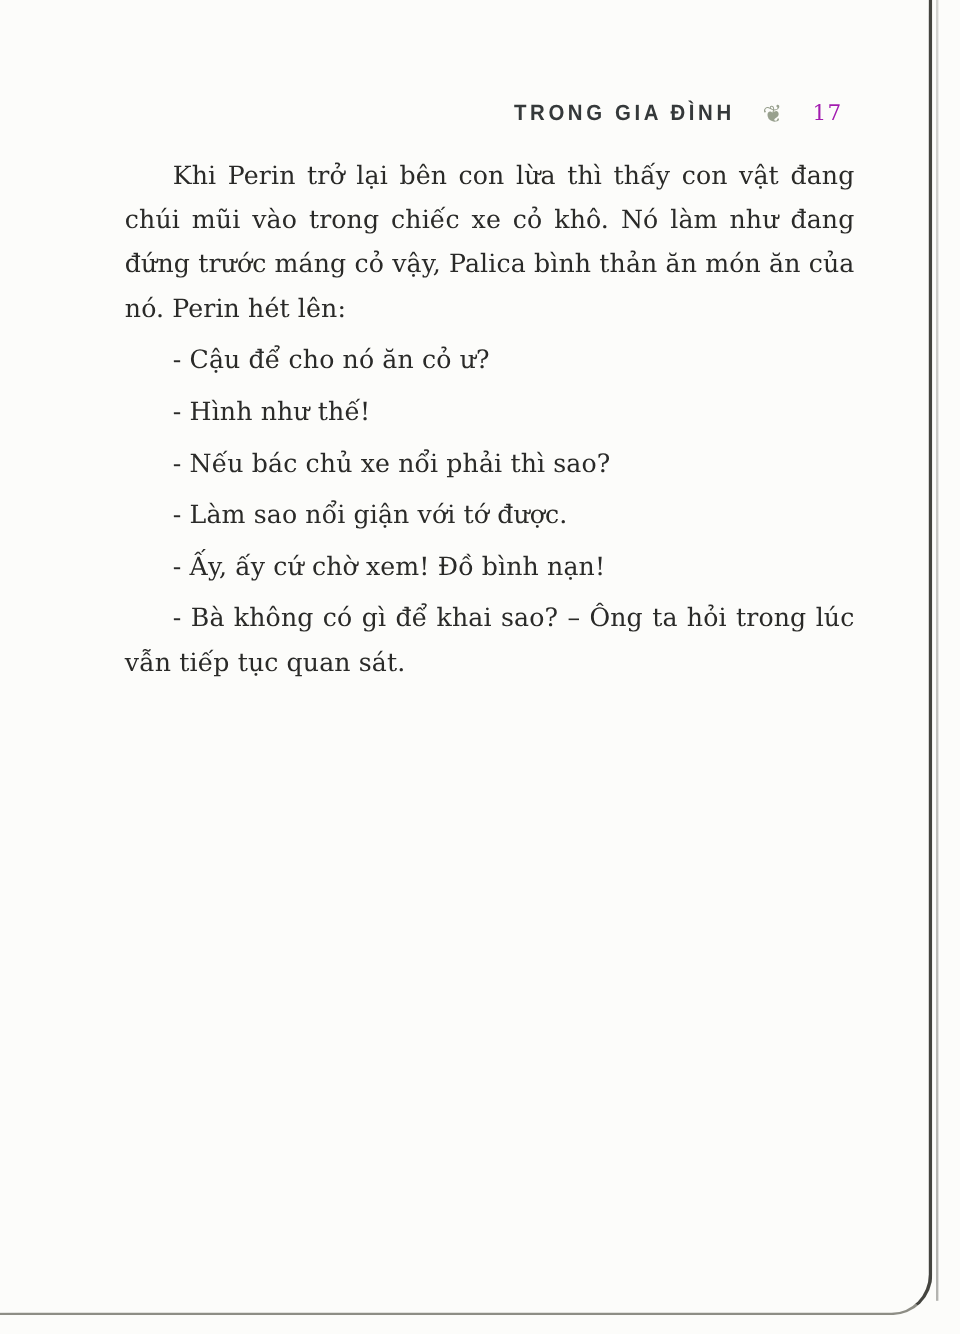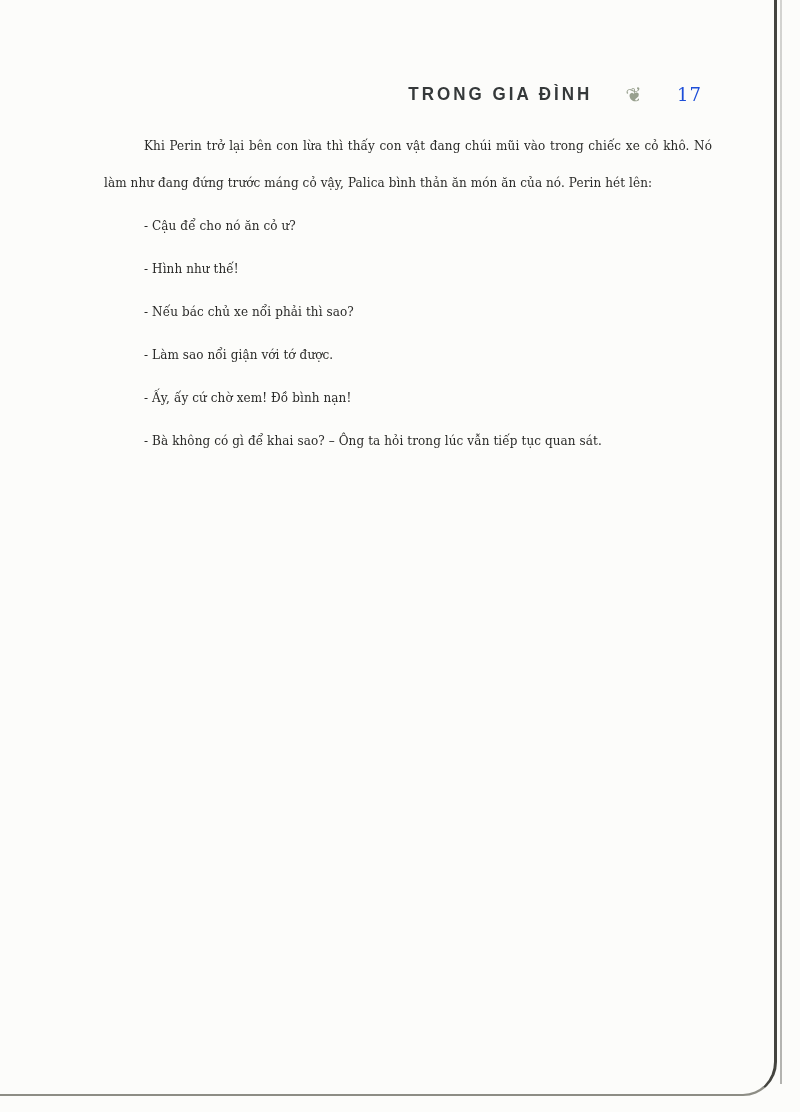--- a/index.html
+++ b/index.html
@@ -37,51 +37,51 @@
     width: 2px;
     background: linear-gradient(to bottom, rgba(90,90,85,0.25), rgba(90,90,85,0.45));
     pointer-events: none;
   }
   .header {
     position: absolute;
     top: 84px;
     right: 98px;
     display: flex;
     align-items: center;
-    gap: 34px;
+    gap: 24px;
   }
   .header .title {
     font-family: "Liberation Sans", sans-serif;
     font-weight: bold;
     font-size: 17px;
     letter-spacing: 3px;
     color: #35393a;
     transform: scaleY(1.08);
   }
   .header .ornament {
     font-size: 20px;
     color: #98a08e;
     line-height: 1;
     transform: rotate(-10deg);
   }
   .header .pagenum {
     font-size: 18px;
-    color: #1d4ed8;
+    color: #a21caf;
     letter-spacing: 1px;
   }
   .body-text {
     position: absolute;
     top: 128px;
     left: 104px;
     width: 608px;
   }
   .body-text p {
     margin: 0 0 6px 0;
     text-indent: 40px;
-    font-size: 12px;
+    font-size: 21px;
     line-height: 37px;
     text-align: justify;
     letter-spacing: 0.1px;
   }
 </style>
 </head>
 <body>
 
 <div class="page">
 

